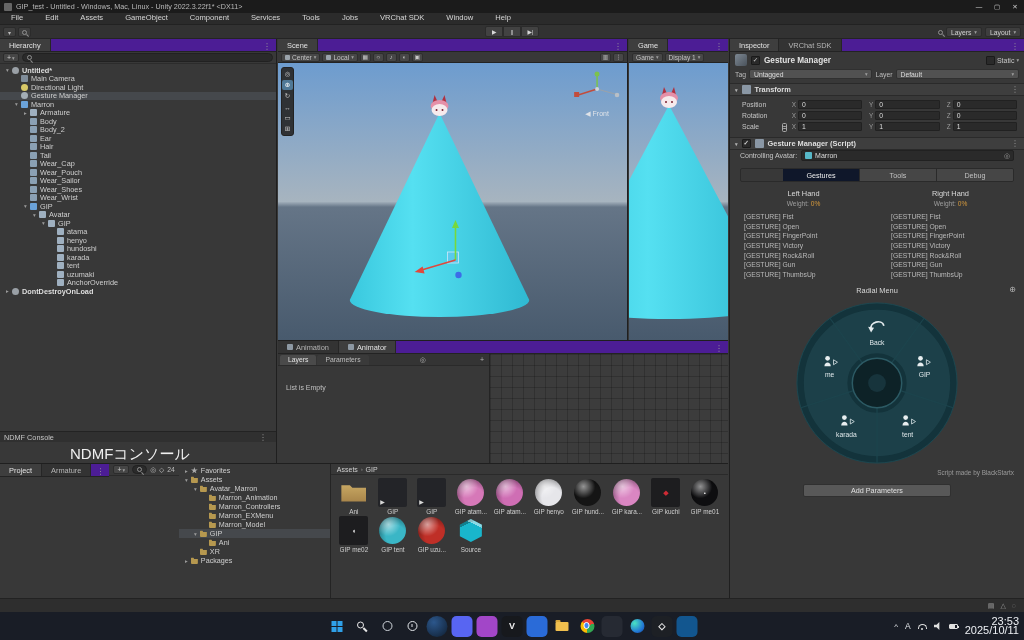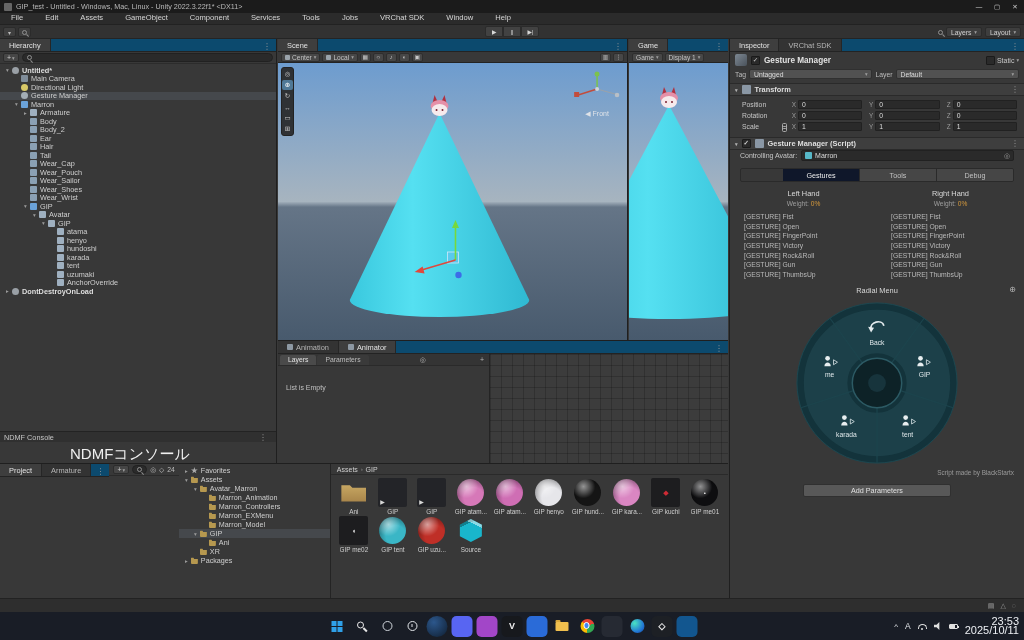--- a/index.html
+++ b/index.html
@@ -22,21 +22,21 @@
   .tr-btn{width:18px;height:11px;background:#424242;border:1px solid #2b2b2b;display:flex;align-items:center;justify-content:center;font-size:5.8px;color:#d8d8d8;letter-spacing:-0.5px;}
   .tr-btn:first-child{border-radius:2px 0 0 2px;}
   .tr-btn:last-child{border-radius:0 2px 2px 0;}
   .tb-right{position:absolute;right:3px;top:2px;display:flex;gap:3px;align-items:center;}
   .drop{display:flex;align-items:center;gap:3px;background:#3e3e3e;border:1px solid #2b2b2b;border-radius:2px;height:10px;padding:0 4px;font-size:6.8px;color:#cfcfcf;}
   .caret{font-size:5.2px;color:#9e9e9e;}
   .mag{width:5px;height:5px;border:1px solid #8f8f8f;border-radius:50%;position:relative;flex:none;}
   .mag::after{content:"";position:absolute;left:3.6px;top:3.6px;width:1.1px;height:2.8px;background:#8f8f8f;transform:rotate(-45deg);}
 
   
-  .tabbar{display:flex;align-items:flex-end;background:#0c4a6e;height:13px;border-bottom:1px solid #232323;flex:none;}
+  .tabbar{display:flex;align-items:flex-end;background:#4c1d95;height:13px;border-bottom:1px solid #232323;flex:none;}
   .tab{font-size:7.4px;color:#b5b5b5;padding:0 9px;background:#333;border-right:1px solid #262626;height:12px;display:flex;align-items:center;gap:3px;white-space:nowrap;}
   .tab.active{background:#3e3e3e;color:#e2e2e2;}
   .bar-dots{margin-left:auto;color:#9a9a9a;font-size:8px;padding:0 5px;}
 
   
   .hierarchy{position:absolute;left:0;top:39px;width:277px;height:424px;display:flex;flex-direction:column;background:#383838;border-right:1px solid #1f1f1f;}
   .mini-toolbar{height:12px;background:#383838;border-bottom:1px solid #2c2c2c;display:flex;align-items:center;gap:3px;padding:0 3px;flex:none;}
   .mini-btn{display:flex;align-items:center;gap:1px;background:#464646;border:1px solid #2c2c2c;border-radius:2px;height:9px;padding:0 3px;font-size:7px;color:#cfcfcf;}
   .searchbox{flex:1;height:9px;background:#2a2a2a;border:1px solid #212121;border-radius:5px;display:flex;align-items:center;padding:0 4px;gap:2px;}
   .tree{flex:1;overflow:hidden;padding-top:2px;}

